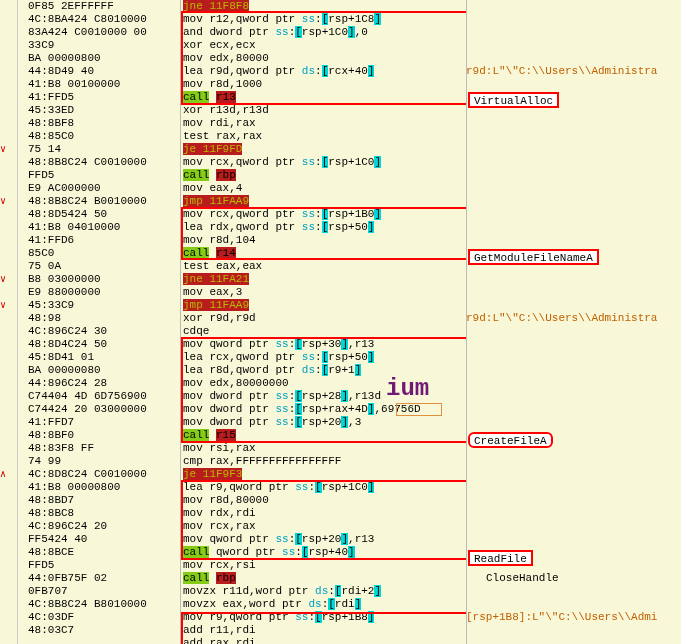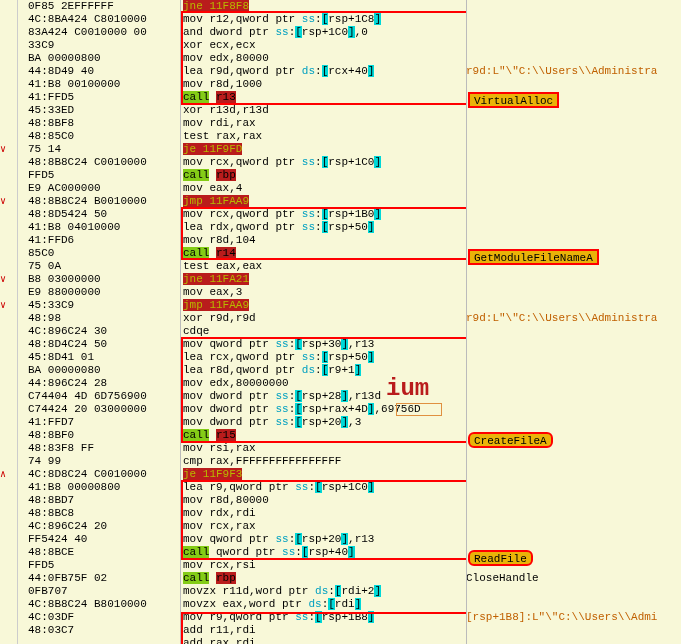--- a/index.html
+++ b/index.html
@@ -22,42 +22,42 @@
   .col-asm { flex: 1; background: #f8f8d8; position: relative; padding-left: 2px; }
   .col-comments { width: 215px; background: #f8f8d8; position: relative; }
   .line { height: 13px; line-height: 13px; white-space: nowrap; overflow: hidden; }
   .arrow-line { height: 13px; line-height: 13px; color: #cc0000; font-size: 10px; }
   .jmptxt { color: #b8b800; }
   .ss { color: #00a0c0; }
   .hl-cyan  { background: #00d8d8; color: #000; }
   .hl-yellow { background: #b91c1c; }
   .callbg { background: #84cc16; }
   .comment { color: #c06000; }
-  .comment-black { color: #000; }
+  .comment-black { color: #000; padding-left: 20px; }
   .redbox {
     position: absolute;
     border: 2px solid #ff0000;
     pointer-events: none;
   }
   .ium-label {
     position: absolute;
-    color: #b91c1c;
+    color: #701a75;
     font-size: 24px;
     font-weight: bold;
     pointer-events: none;
   }
   .ium-box {
     position: absolute;
     border: 1px solid #e09040;
     pointer-events: none;
   }
   .api-label {
     position: absolute;
     border: 2px solid #ff0000;
-    background: #eab308;
+    background: #ffffff;
     color: #000;
     padding: 0 4px;
     font-size: 11px;
     line-height: 14px;
     height: 16px;
   }
   .vsep { position:absolute; top:0; bottom:0; width:1px; background:#bbb; }
 </style>
 </head>
 <body>
@@ -274,15 +274,15 @@
       <div class="line"></div>
       <div class="line"><span class="comment-black">CloseHandle</span></div>
       <div class="line"></div>
       <div class="line"></div>
       <div class="line"><span class="comment">[rsp+1B8]:L"\"C:\\Users\\Admi</span></div>
       <div class="line"></div>
       <div class="line"></div>
       <div class="api-label" style="top: 92px; left: 2px;">VirtualAlloc</div>
       <div class="api-label" style="top: 249px; left: 2px;">GetModuleFileNameA</div>
       <div class="api-label" style="top: 432px; left: 2px; border-radius: 6px;">CreateFileA</div>
-      <div class="api-label" style="top: 550px; left: 2px; border-radius: 6px;">ReadFile</div>
+      <div class="api-label" style="top: 550px; left: 2px;">ReadFile</div>
     </div>
 </div>
 
 </body></html>

